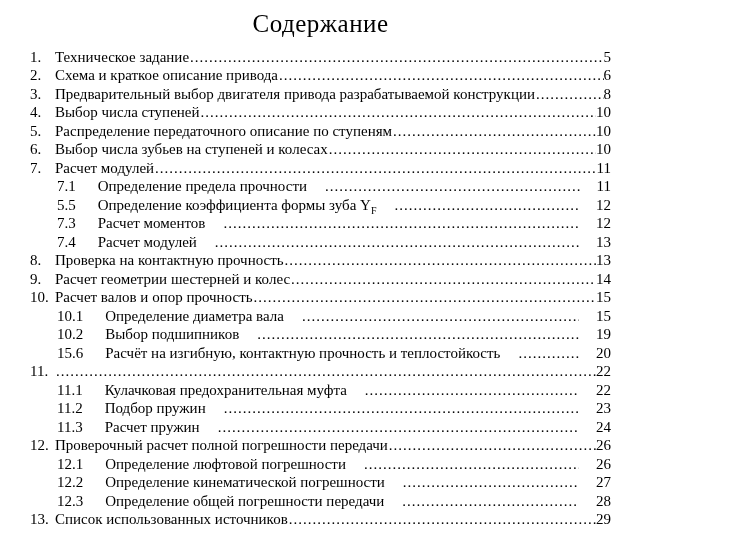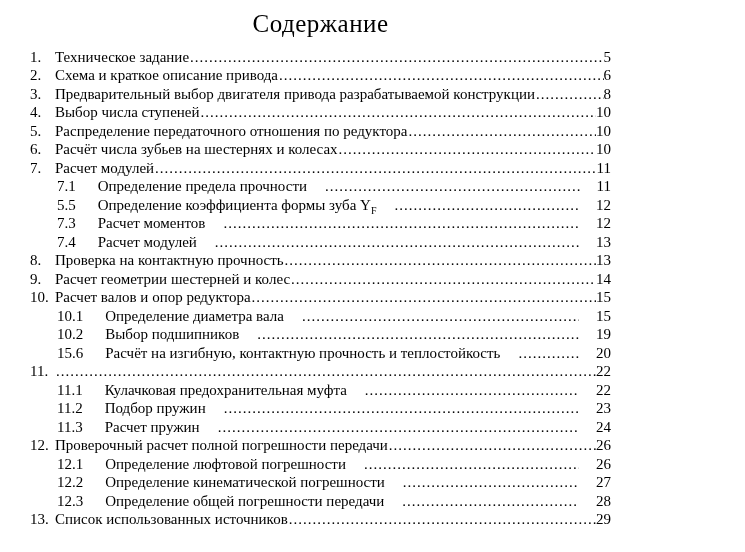--- a/index.html
+++ b/index.html
@@ -71,28 +71,28 @@
 
   <div class="row l0">
     <span class="num">4.</span>
     <span class="label">Выбор числа ступеней</span>
     <span class="leader">............................................................................................................................................................................................................................</span>
     <span class="pagenum">10</span>
   </div>
 
   <div class="row l0">
     <span class="num">5.</span>
-    <span class="label">Распределение передаточного отношения по редуктора</span>
+    <span class="label">Распределение передаточного описание по ступеням</span>
     <span class="leader">............................................................................................................................................................................................................................</span>
     <span class="pagenum">10</span>
   </div>
 
   <div class="row l0">
     <span class="num">6.</span>
-    <span class="label">Расчёт числа зубьев на шестернях и колесах</span>
+    <span class="label">Выбор числа зубьев на ступеней и колесах</span>
     <span class="leader">............................................................................................................................................................................................................................</span>
     <span class="pagenum">10</span>
   </div>
 
   <div class="row l0">
     <span class="num">7.</span>
     <span class="label">Расчет модулей</span>
     <span class="leader">............................................................................................................................................................................................................................</span>
     <span class="pagenum">11</span>
   </div>
@@ -134,21 +134,21 @@
 
   <div class="row l0">
     <span class="num">9.</span>
     <span class="label">Расчет геометрии шестерней и колес</span>
     <span class="leader">............................................................................................................................................................................................................................</span>
     <span class="pagenum">14</span>
   </div>
 
   <div class="row l0">
     <span class="num">10.</span>
-    <span class="label">Расчет валов и опор редуктора</span>
+    <span class="label">Расчет валов и опор прочность</span>
     <span class="leader">............................................................................................................................................................................................................................</span>
     <span class="pagenum">15</span>
   </div>
 
   <div class="row l1">
     <span class="num">10.1</span>
     <span class="label">Определение диаметра вала</span>
     <span class="leader">............................................................................................................................................................................................................................</span>
     <span class="pagenum">15</span>
   </div>

